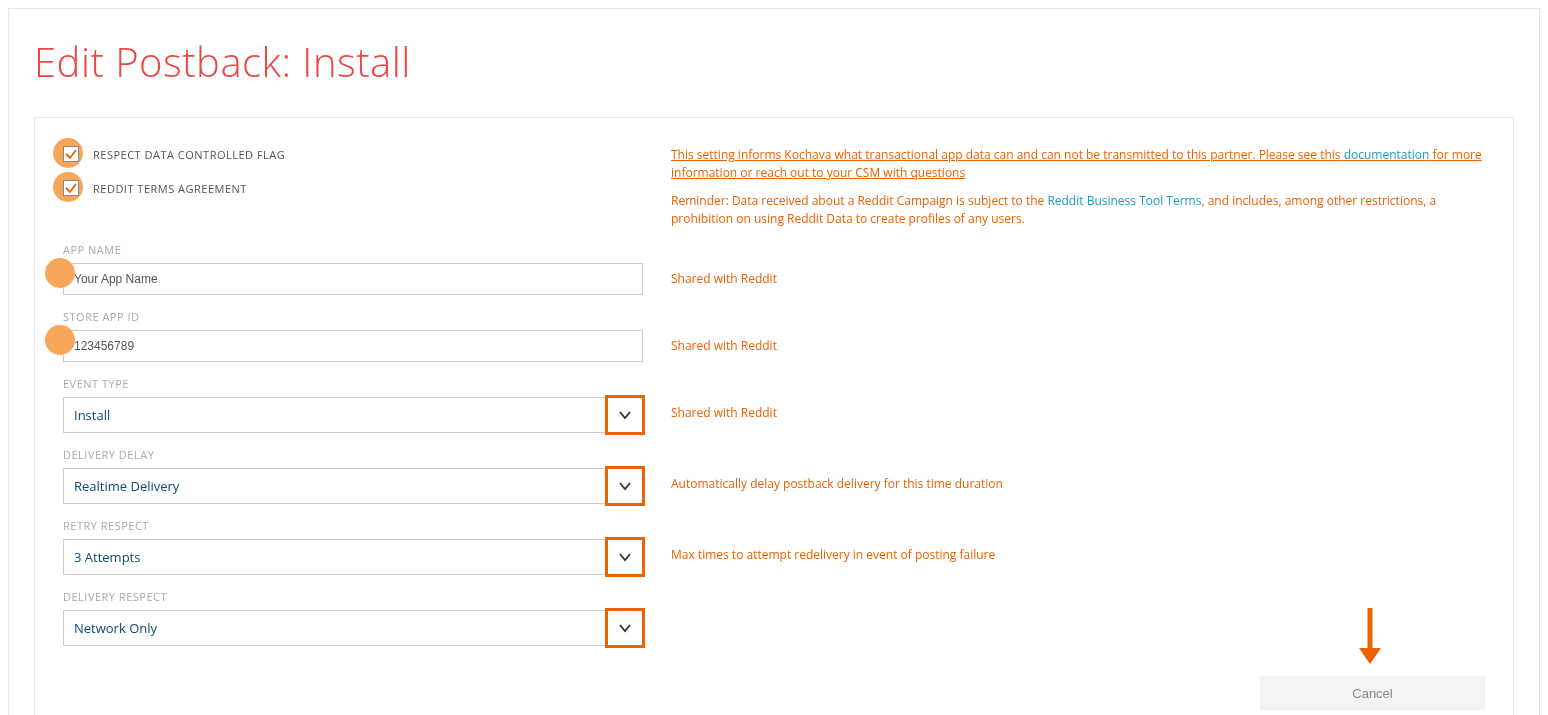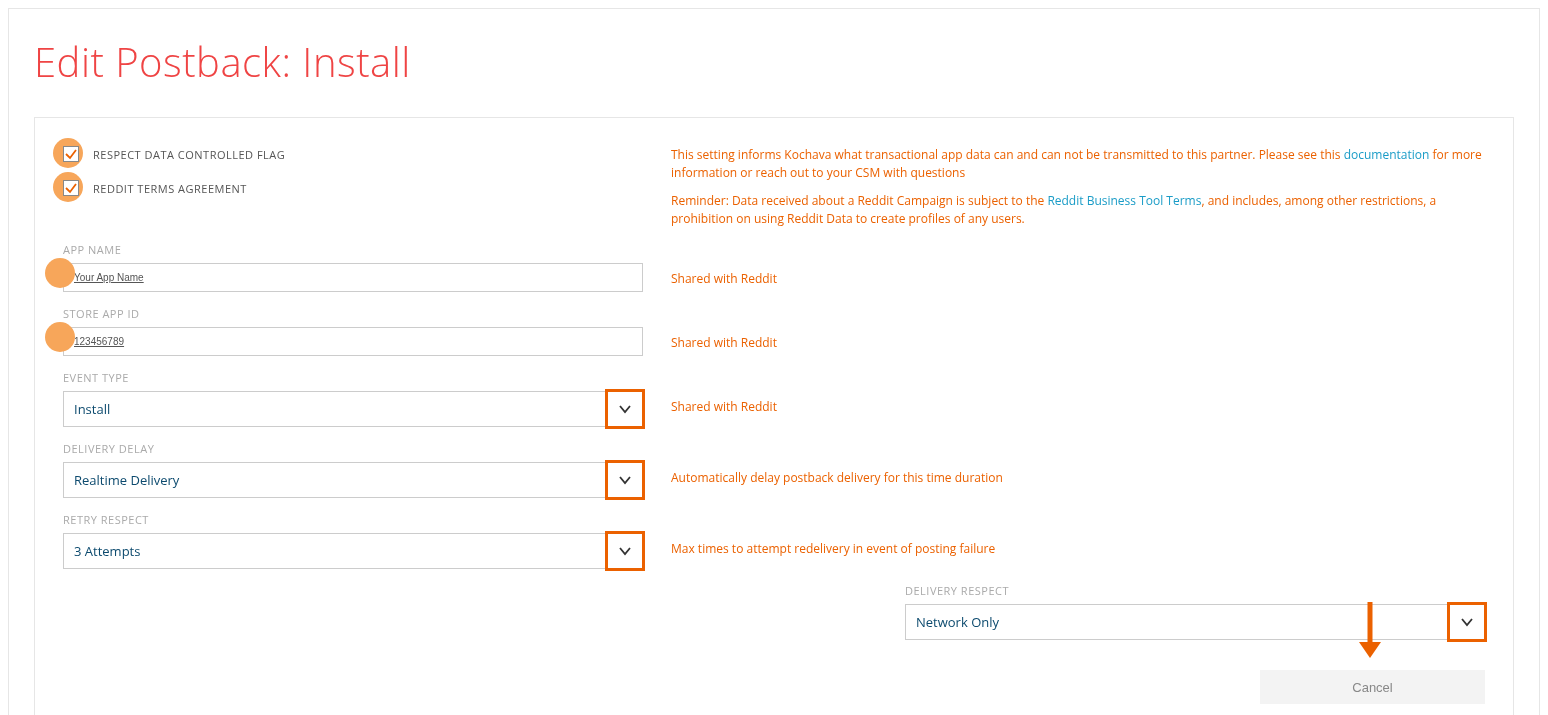--- a/index.html
+++ b/index.html
@@ -23,21 +23,20 @@
   }
   .panel {
     border: 1px solid #e6e6e6;
     padding: 28px 28px 20px 28px;
     position: relative;
   }
   .form-row {
     display: flex;
     align-items: flex-start;
     margin-bottom: 14px;
-    justify-content: flex-end;
   }
   .left-col {
     width: 580px;
     flex: 0 0 580px;
   }
   .right-col {
     flex: 1;
     padding-left: 28px;
   }
   .help-text {
@@ -66,21 +65,21 @@
   .field-group { position: relative; }
   .field-label {
     font-size: 11px; color: #aaa; letter-spacing: 0.5px; margin-bottom: 6px; display: block;
   }
   .field-circle-marker {
     position: absolute; left: -18px; top: 16px;
     width: 30px; height: 30px; background: #f7a65a; border-radius: 50%;
   }
   .text-input {
     width: 100%; border: 1px solid #ccc; padding: 8px 10px;
-    font-size: 10px; color: #555; outline: none; text-decoration: underline;
+    font-size: 12px; color: #555; outline: none;
   }
   .select-wrap { position: relative; width: 100%; }
   .select-input {
     width: 100%; border: 1px solid #ccc; padding: 8px 40px 8px 10px;
     font-size: 13px; color: #0c4a6e; background: #fff; outline: none;
   }
   .chev-box {
     position: absolute; right: -2px; top: -2px; bottom: -2px;
     width: 40px; border: 3px solid #eb6100;
     display: flex; align-items: center; justify-content: center;
@@ -127,21 +126,21 @@
         <div class="check-row">
           <span class="circle-marker"></span>
           <svg class="checkbox-svg" width="16" height="16" viewBox="0 0 16 16">
             <rect x="0.5" y="0.5" width="15" height="15" fill="#fff" stroke="#888"></rect>
             <path d="M3 8 L7 12 L13 4" fill="none" stroke="#eb6100" stroke-width="1.8"></path>
           </svg>
           <span class="check-label">REDDIT TERMS AGREEMENT</span>
         </div>
       </div>
       <div class="right-col help-text">
-        <p style="margin-bottom:10px;">
+        <p style="margin-bottom:10px;text-decoration:underline;">
           <span>This setting informs Kochava what transactional app data can and can not be transmitted to this partner. Please see this </span><a href="#">documentation</a><span> for more information or reach out to your CSM with questions</span>
         </p>
         <p>
           <span>Reminder: Data received about a Reddit Campaign is subject to the </span><a href="#">Reddit Business Tool Terms</a><span>, and includes, among other restrictions, a prohibition on using Reddit Data to create profiles of any users.</span>
         </p>
       </div>
     </div>
 
     <div class="form-row">
       <div class="left-col field-group">

